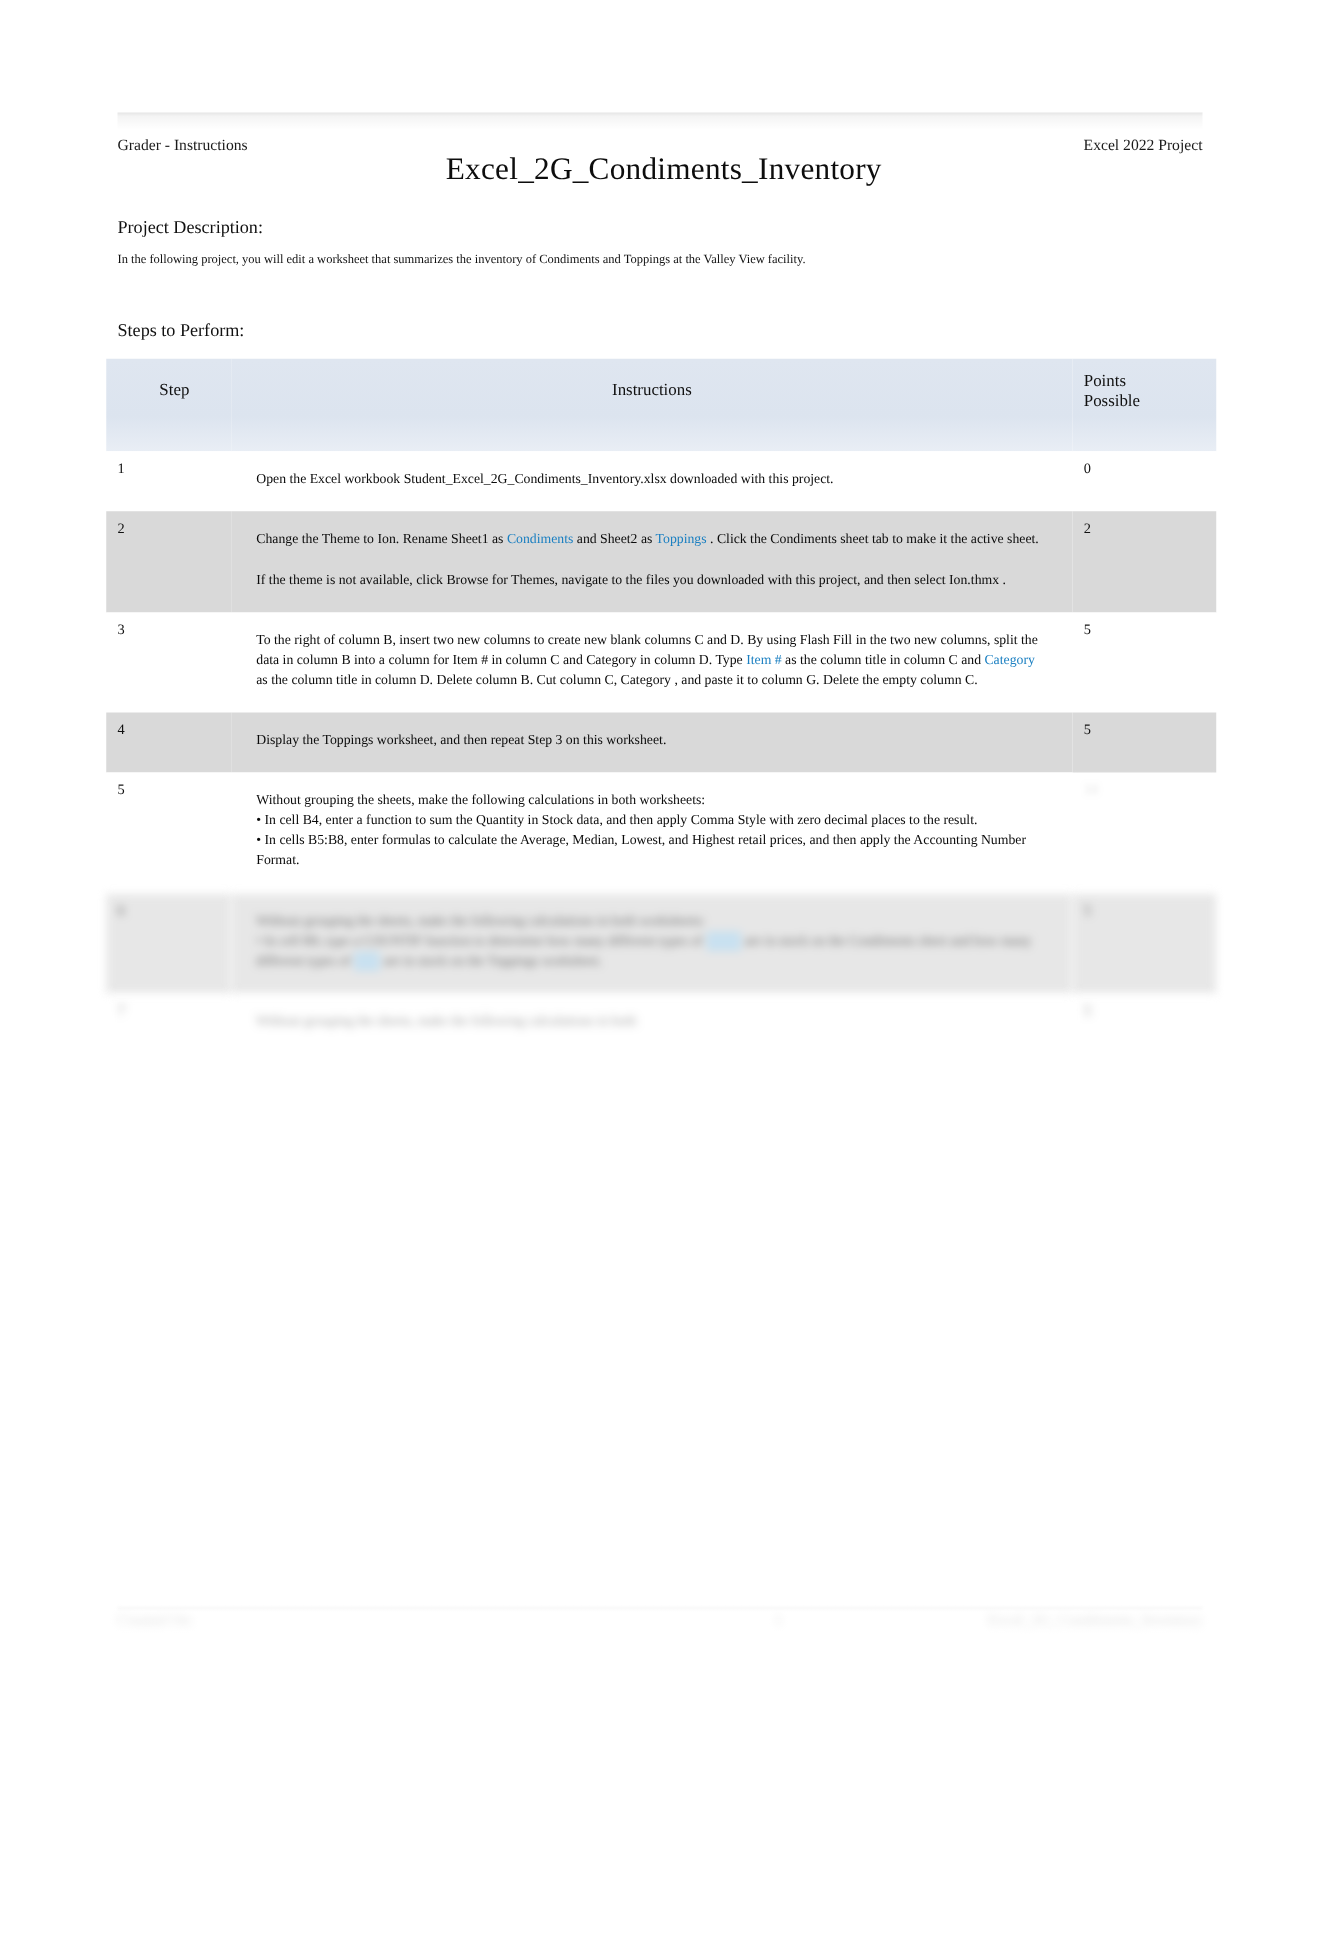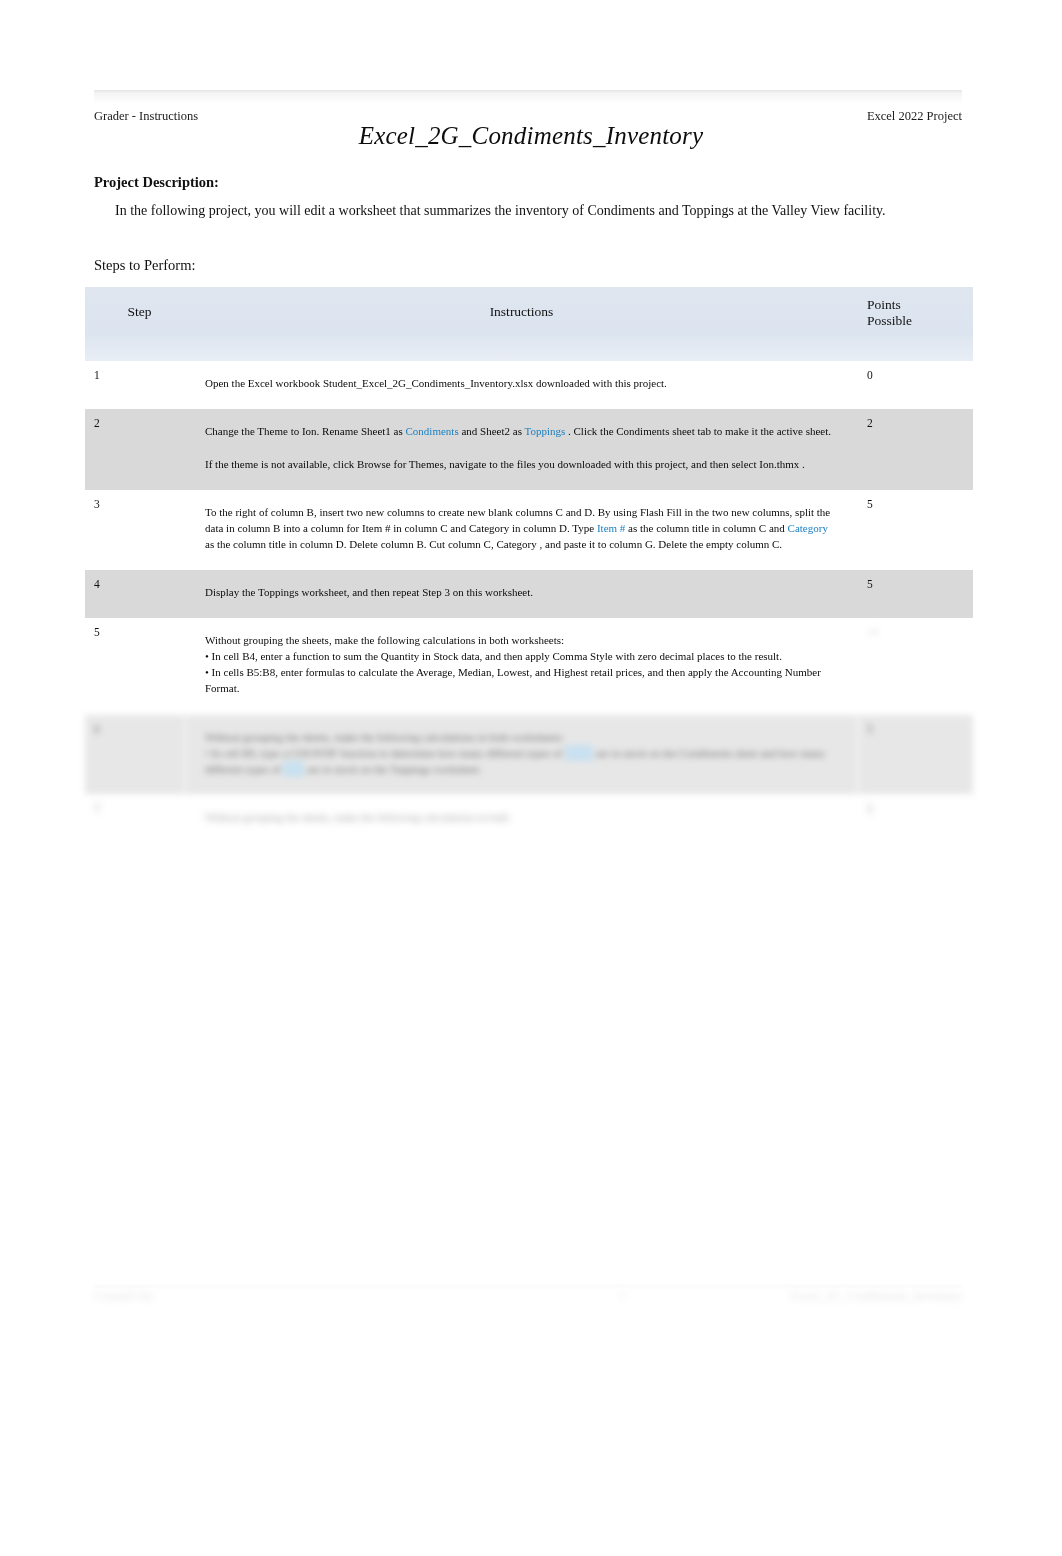--- a/index.html
+++ b/index.html
@@ -51,34 +51,33 @@
   .doc-title {
     position: absolute;
     left: 0;
     top: 120px;
     width: 1062px;
     text-align: center;
     font-size: 25px;
     line-height: 1.25;
     letter-spacing: 0.2px;
     color: #0d0d0d;
-    font-style: italic;
   }
 
   
   .intro {
     position: absolute;
     left: 94px;
     width: 790px;
     font-size: 14.5px;
     line-height: 1.35;
     color: #111;
   }
-  #proj-desc-label { top: 173px; font-weight: bold; }
-  #proj-desc-body  { top: 201px; width: 782px; line-height: 1.38; font-size: 14px; margin-left: 21px; }
+  #proj-desc-label { top: 173px; }
+  #proj-desc-body  { top: 201px; width: 782px; line-height: 1.38; font-size: 10px; }
   #steps-label     { top: 256px; }
 
   
   .tbl {
     position: absolute;
     left: 85px;
     top: 287px;
     width: 888px;
     border-collapse: collapse;
     table-layout: fixed;

